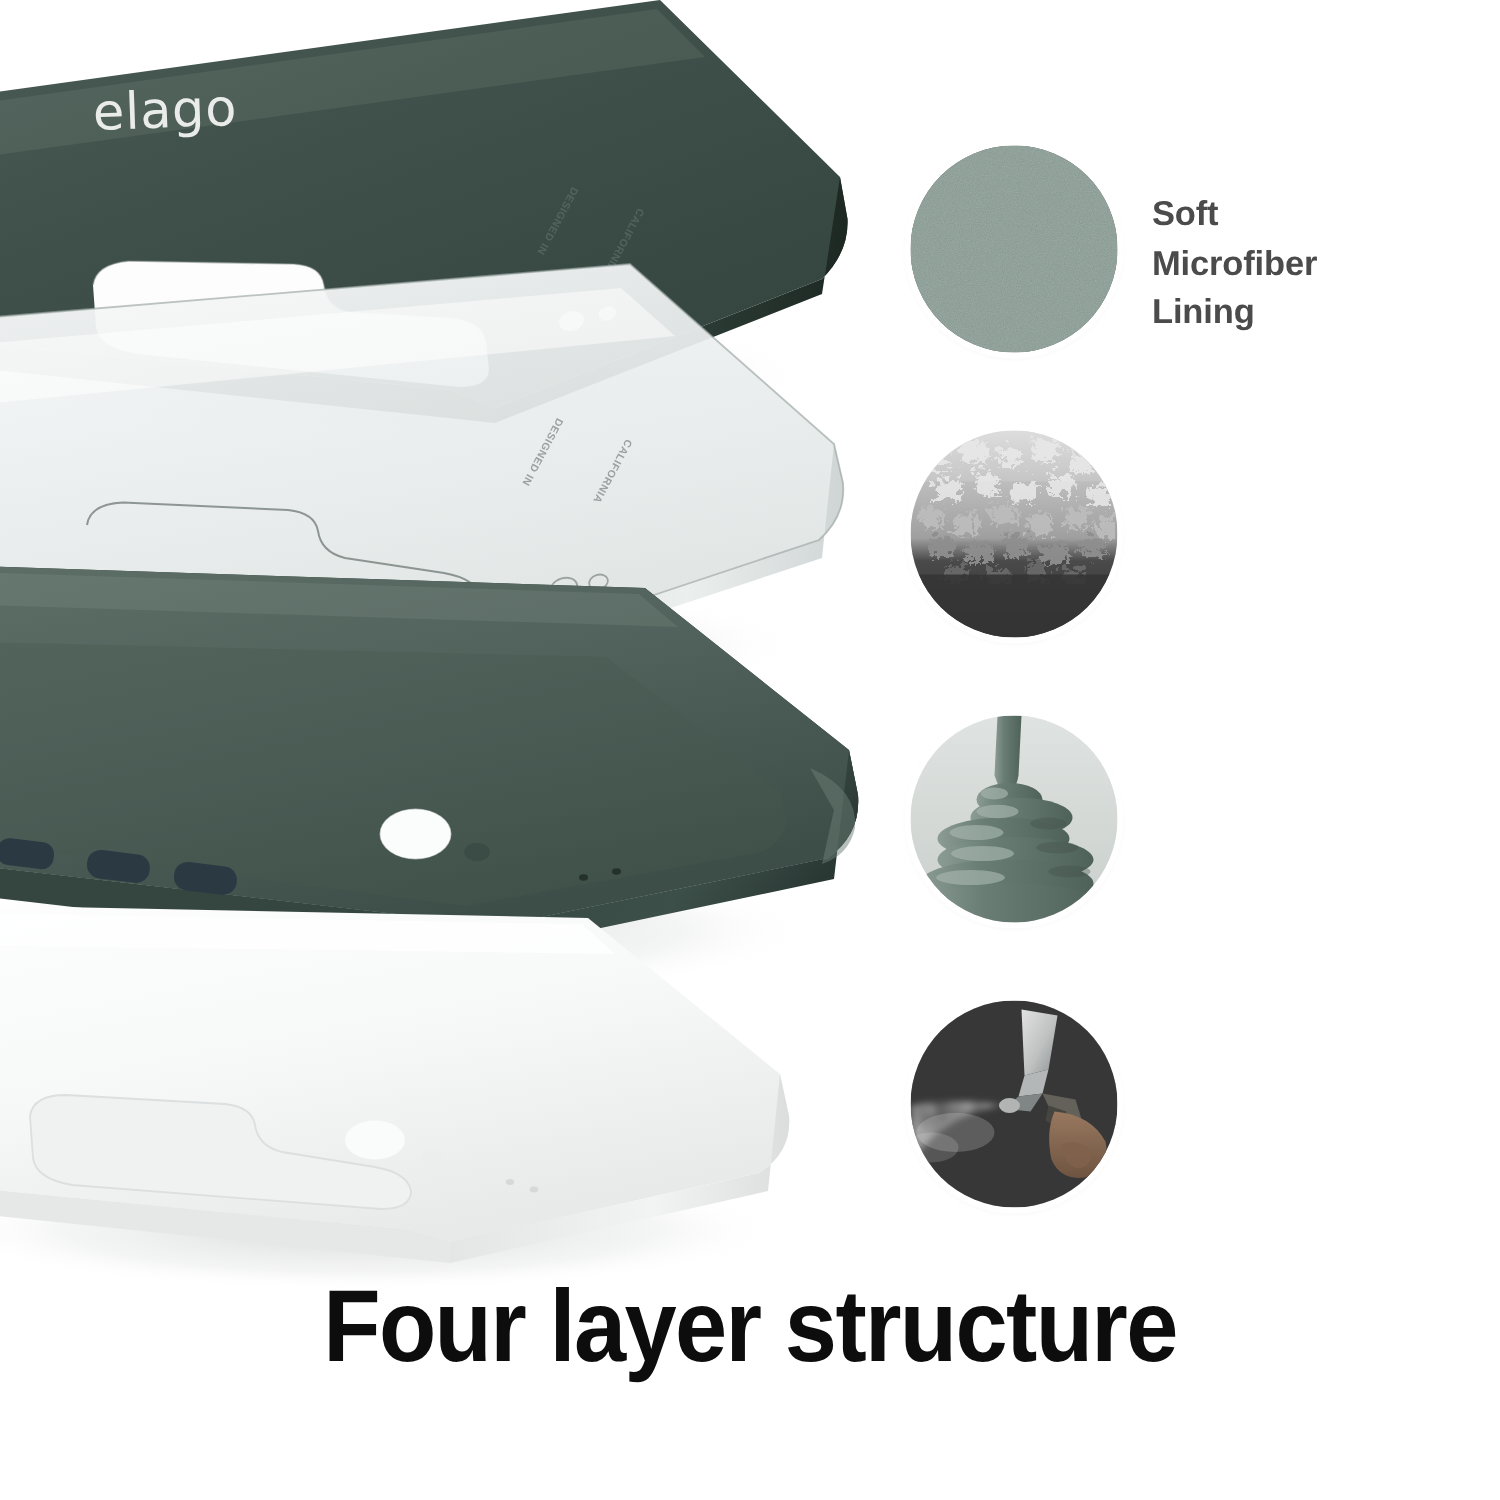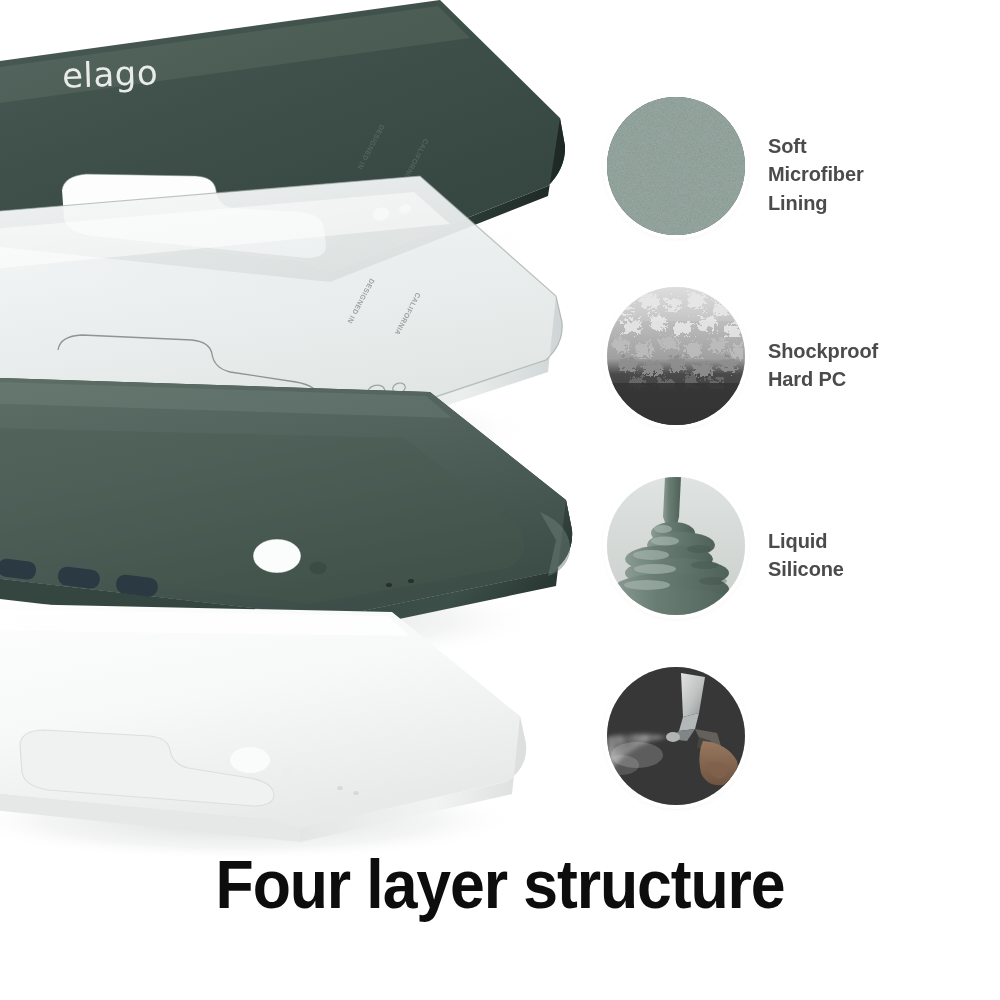--- a/index.html
+++ b/index.html
@@ -70,21 +70,21 @@
     overflow:hidden;
     background:#e9ecea;
     box-shadow:0 0 0 4px #ffffff, 0 1px 6px rgba(0,0,0,.16);
   }
   .feature-thumb svg { display:block; width:138px; height:138px; }
   .feature-label {
     position:absolute;
     left:168px;
     top:50%;
     transform:translateY(-50%);
-    font-size:20px;
+    font-size:23px;
     font-weight:700;
     line-height:1.42;
     color:#4b4b4b;
     letter-spacing:-.1px;
     white-space:pre-line;
   }
 
   
   #headline {
     position:absolute;
@@ -365,22 +365,20 @@
               <rect x="20" y="86" width="15" height="12" rx="3"></rect>
               <rect x="48" y="89" width="16" height="12" rx="3"></rect>
               <rect x="74" y="85" width="15" height="12" rx="3"></rect>
               <rect x="98" y="90" width="15" height="12" rx="3"></rect>
             </g>
           </g>
           <rect y="96" width="138" height="42" fill="#343434" opacity=".88"></rect>
           <rect y="0" width="138" height="34" fill="#ffffff" opacity=".12"></rect>
         </svg>
       </div>
-      <div class="feature-label">Shockproof
-Hard PC</div>
     </div>
 
     <div class="feature-row">
       <div class="feature-thumb">
         <svg viewBox="0 0 138 138" xmlns="http://www.w3.org/2000/svg">
           <defs>
             <linearGradient id="gSilBg" x1="0" y1="0" x2="0" y2="1">
               <stop offset="0%" stop-color="#dfe3e1"></stop>
               <stop offset="100%" stop-color="#c9cfcc"></stop>
             </linearGradient>
@@ -411,22 +409,20 @@
             <ellipse cx="40" cy="108" rx="23" ry="5"></ellipse>
           </g>
 
           <g fill="#3f4f49" opacity=".35">
             <ellipse cx="92" cy="72" rx="12" ry="4"></ellipse>
             <ellipse cx="98" cy="88" rx="14" ry="4"></ellipse>
             <ellipse cx="106" cy="104" rx="14" ry="4"></ellipse>
           </g>
         </svg>
       </div>
-      <div class="feature-label">Liquid
-Silicone</div>
     </div>
 
     <div class="feature-row">
       <div class="feature-thumb">
         <svg viewBox="0 0 138 138" xmlns="http://www.w3.org/2000/svg">
           <defs>
             <filter id="fMist" x="-20%" y="-20%" width="160%" height="160%">
               <feTurbulence type="fractalNoise" baseFrequency="0.07" numOctaves="4" seed="11" result="m"></feTurbulence>
               <feColorMatrix in="m" type="matrix" values="0 0 0 0 1  0 0 0 0 1  0 0 0 0 1  0 0 0 0.8 0"></feColorMatrix>
               <feComposite operator="in" in2="SourceGraphic"></feComposite>

